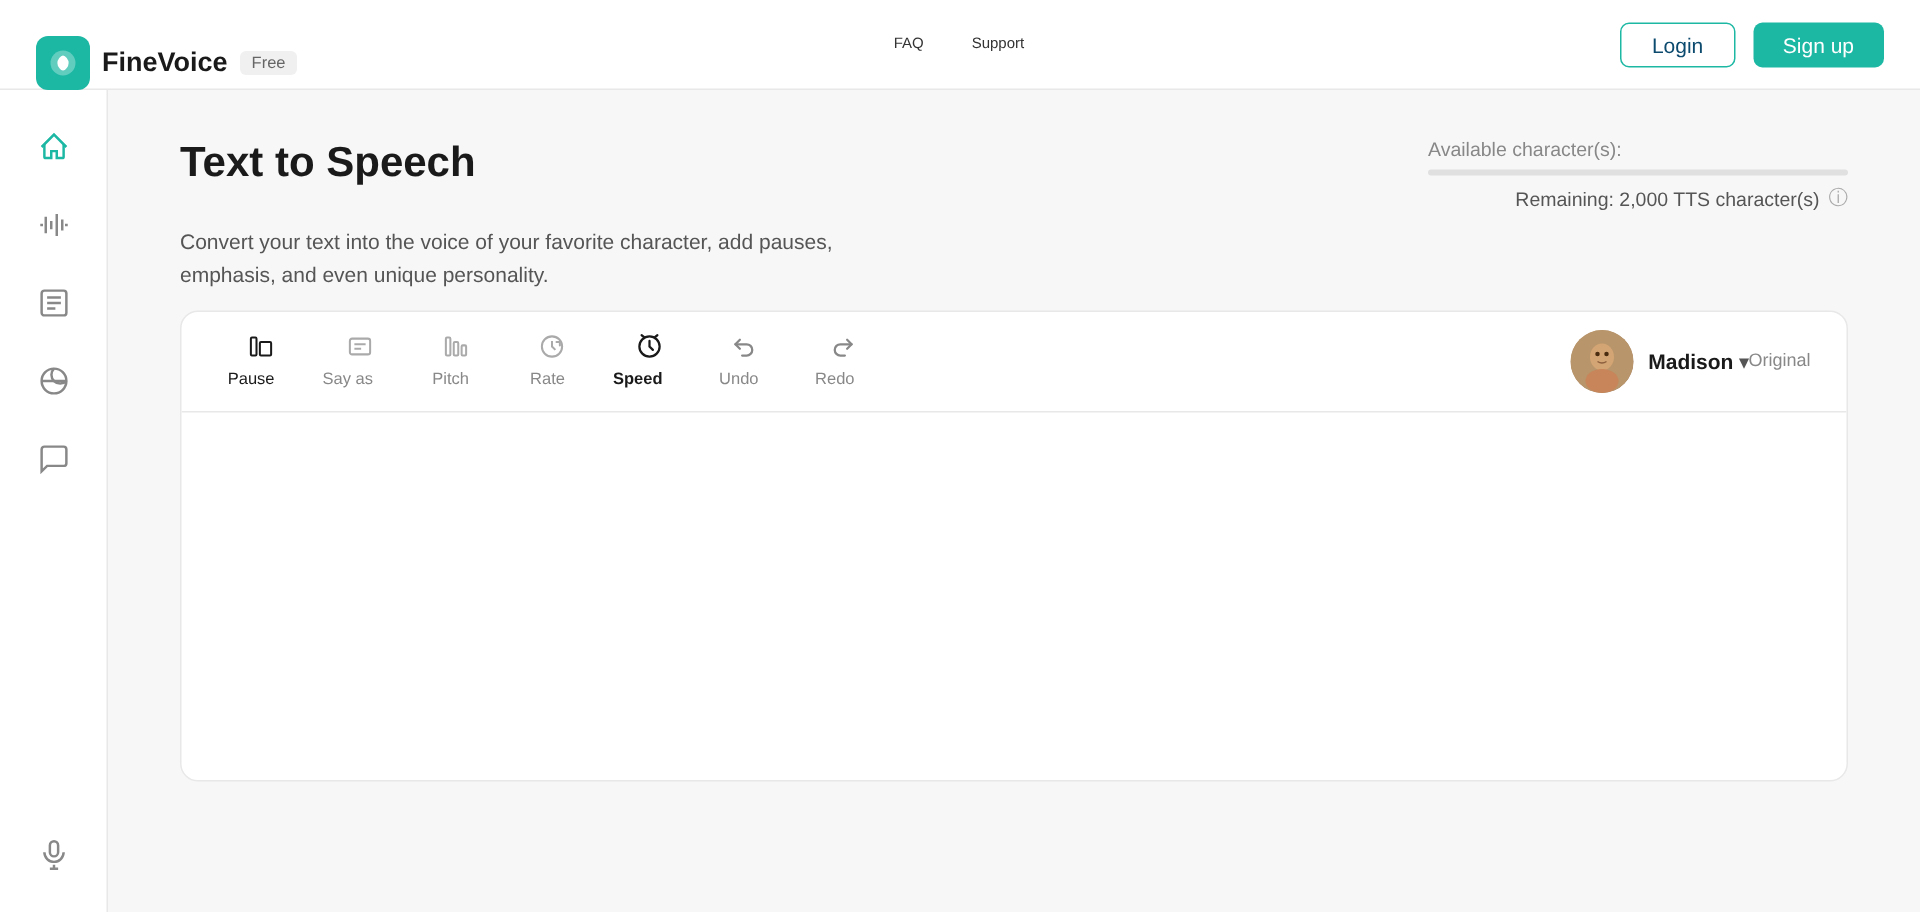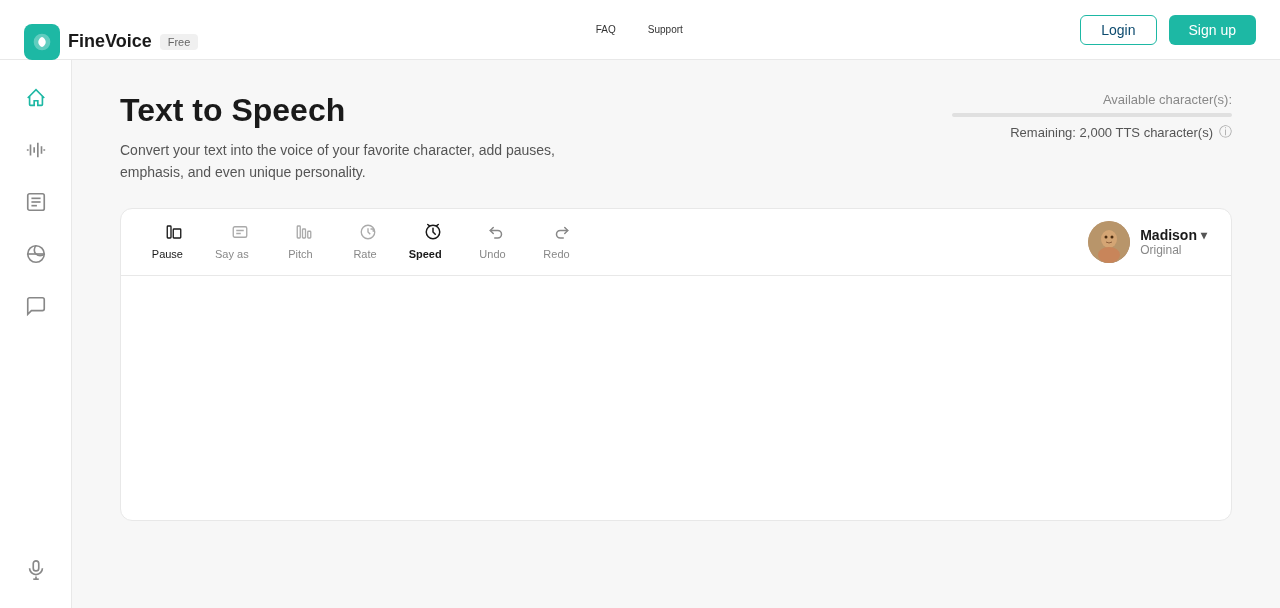--- a/index.html
+++ b/index.html
@@ -65,26 +65,26 @@
     .sidebar-item.active { color: #1db8a4; }
 
     
     .main {
       flex: 1;
       padding: 32px 48px;
       overflow-y: auto;
       background: #f7f7f7;
     }
 
-    .page-title { font-size: 32px; font-weight: 800; color: #1a1a1a; margin-bottom: 10px; }
-    .page-desc { color: #555; font-size: 14px; line-height: 1.6; max-width: 500px; margin-bottom: 24px; }
+    .page-title { font-size: 28px; font-weight: 800; color: #1a1a1a; margin-bottom: 26px; }
+    .page-desc { color: #555; font-size: 14px; line-height: 1.6; max-width: 500px; margin-bottom: 12px; }
 
     
     .chars-info {
-      text-align: right;
+      text-align: left;
       margin-bottom: 8px;
     }
     .chars-label { color: #888; font-size: 13px; }
     .chars-bar { height: 4px; background: #e0e0e0; border-radius: 2px; margin: 6px 0; }
     .chars-bar-fill { height: 100%; width: 0%; background: #1db8a4; border-radius: 2px; }
     .chars-remaining { color: #555; font-size: 13px; display: flex; align-items: center; justify-content: flex-end; gap: 6px; }
     .info-icon { color: #aaa; font-size: 13px; cursor: pointer; }
 
     
     .editor-card {
@@ -123,21 +123,21 @@
     .voice-selector {
       display: flex; align-items: center; gap: 10px; cursor: pointer;
       padding: 4px 8px; border-radius: 8px;
     }
     .voice-avatar {
       width: 42px; height: 42px; border-radius: 50%; overflow: hidden;
       background: linear-gradient(135deg, #c8a882, #9b7355);
       display: flex; align-items: center; justify-content: center;
       font-size: 22px; color: white;
     }
-    .voice-info { display: flex; flex-direction: column; }
+    .voice-info { display: flex; flex-direction: row; }
     .voice-name { font-weight: 700; font-size: 14px; color: #1a1a1a; display: flex; align-items: center; gap: 4px; }
     .voice-type { font-size: 12px; color: #888; }
     .chevron { font-size: 12px; color: #555; }
 
     
     .text-area {
       padding: 20px 24px;
       min-height: 220px;
     }
     .text-input {

